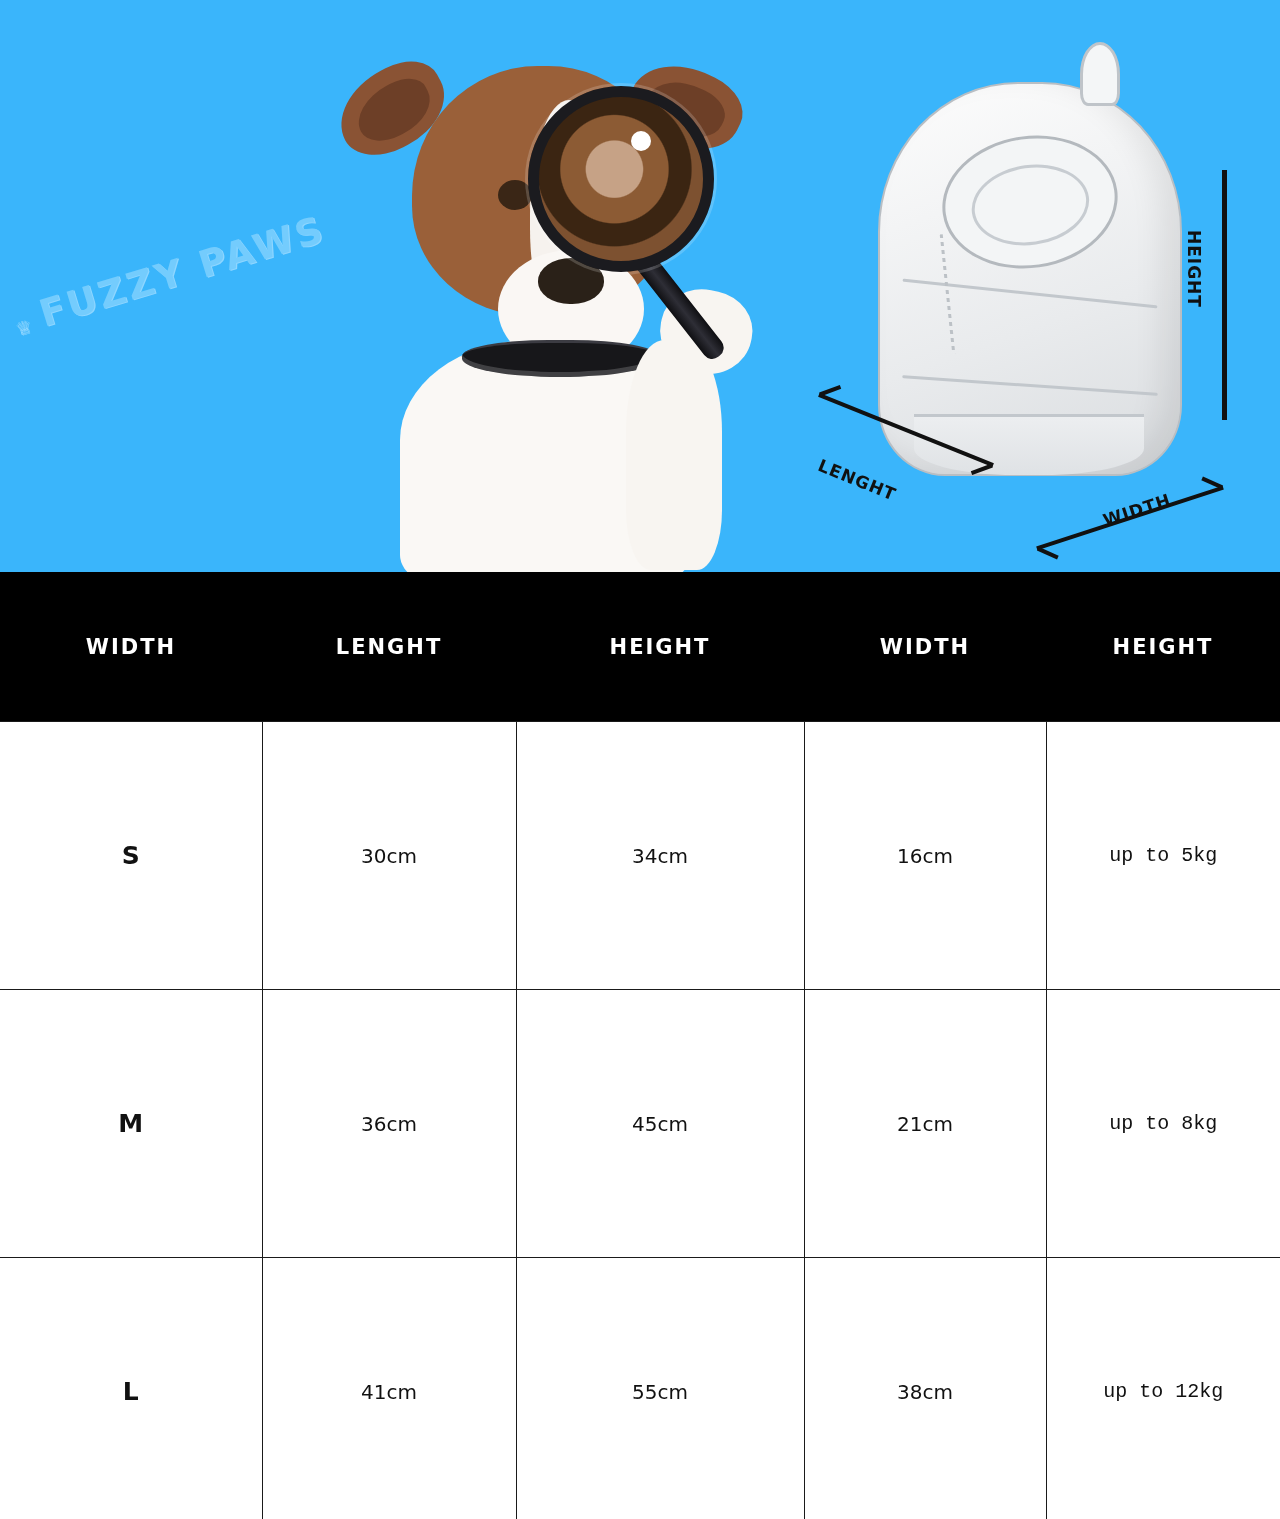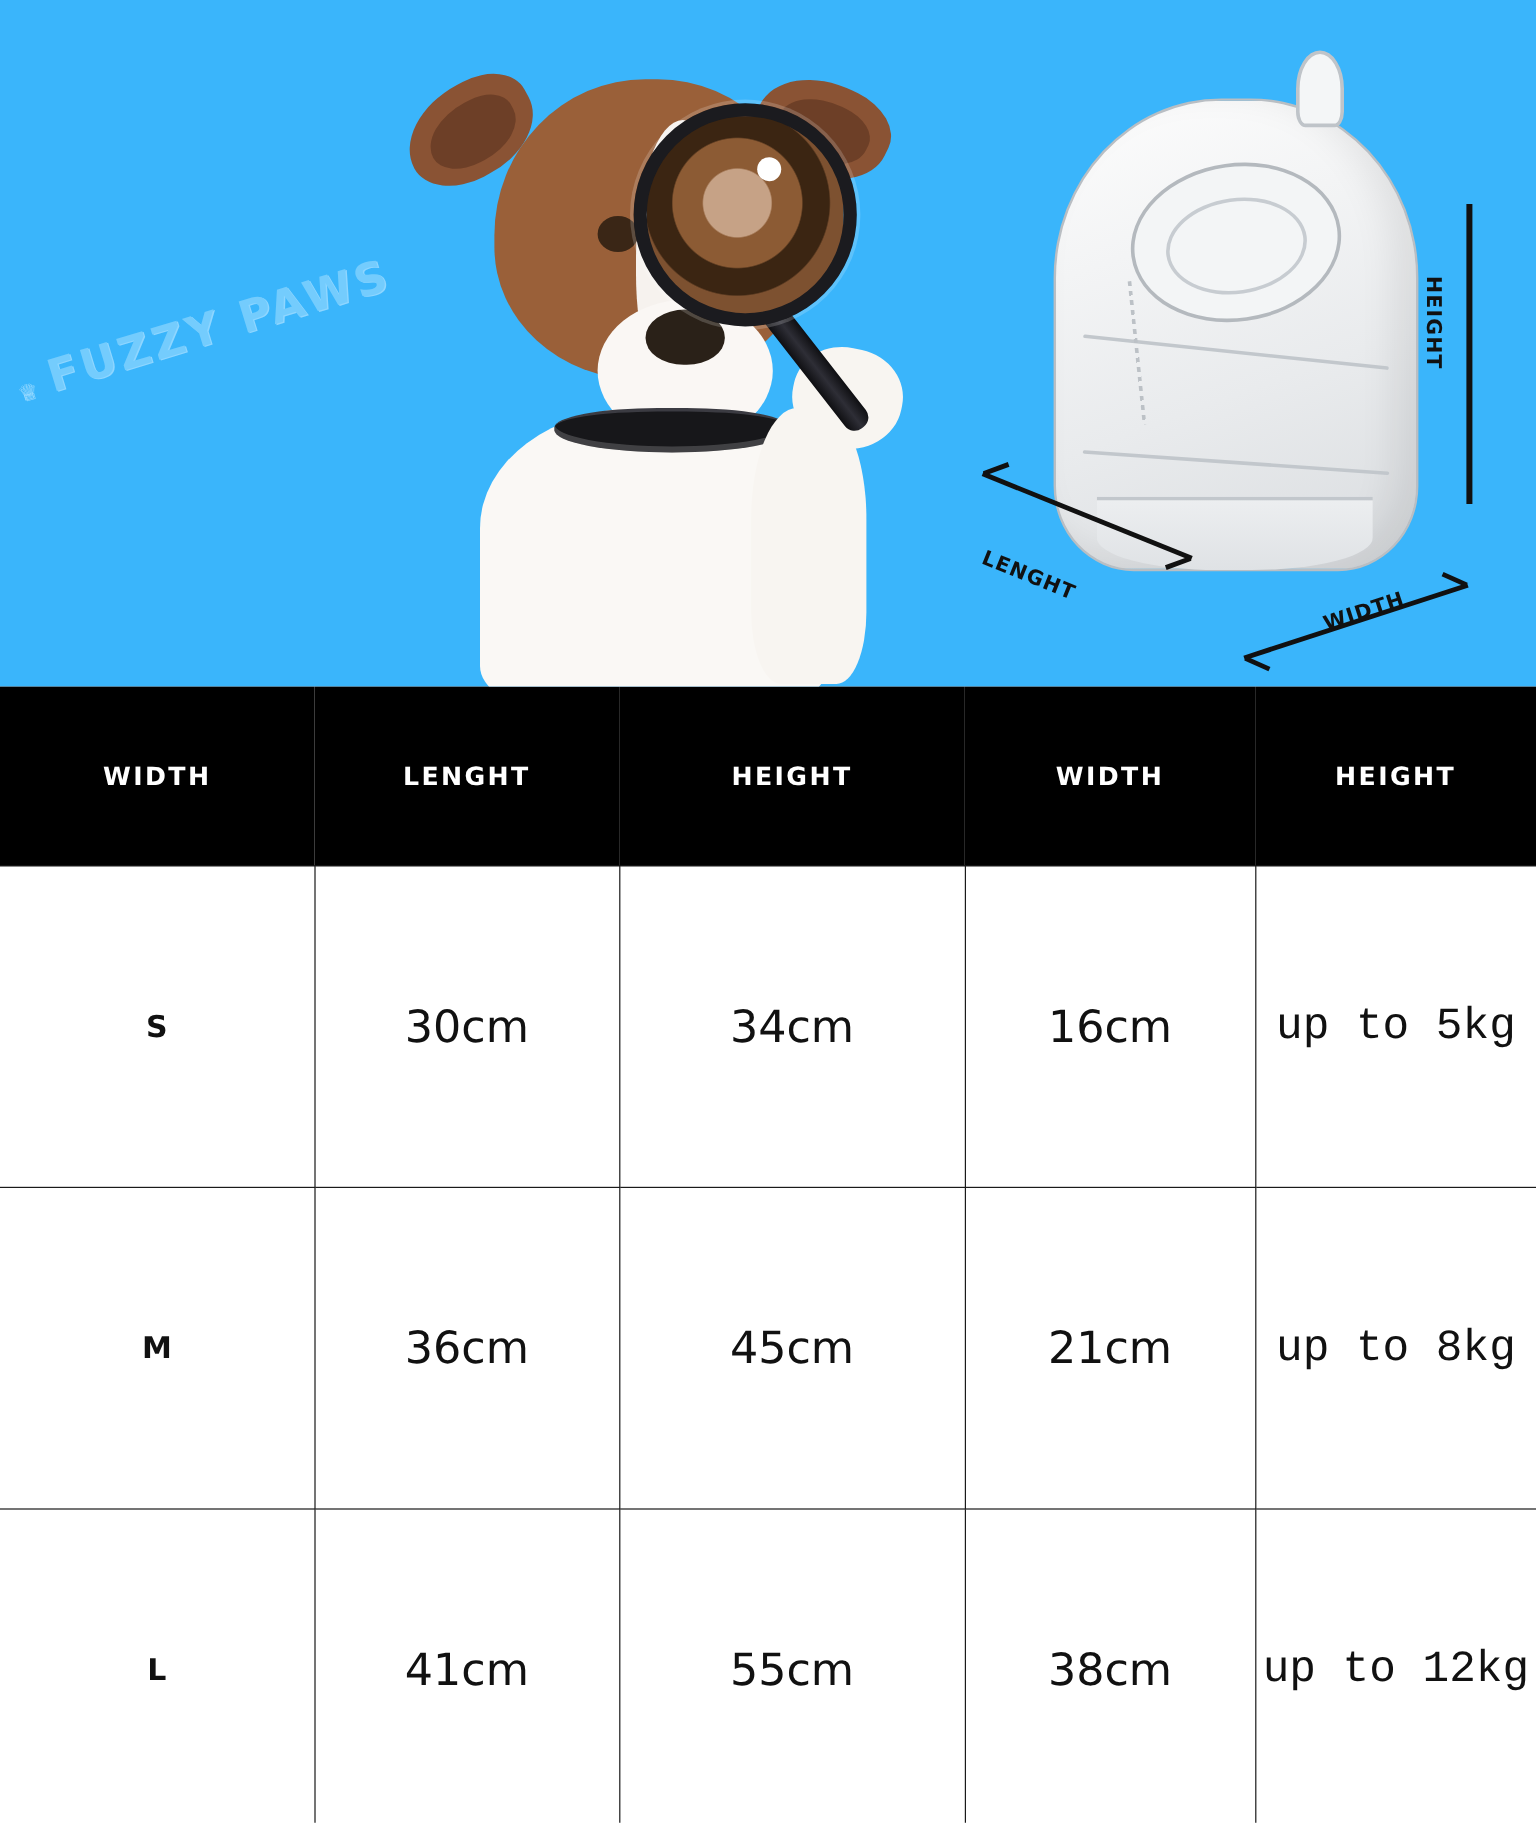--- a/index.html
+++ b/index.html
@@ -360,21 +360,21 @@
     letter-spacing: 2px;
     text-align: center;
     border: none;
   }
   .size-table tbody td {
     height: 265px;
     border: 1px solid #1a1a1a;
     text-align: center;
     vertical-align: middle;
     font-family: "DejaVu Sans", sans-serif;
-    font-size: 37px;
+    font-size: 20px;
     color: #111111;
     background: #ffffff;
   }
   .size-table tbody td.size-col {
     font-size: 25px;
     font-weight: bold;
   }
   .size-table tbody tr td:first-child { border-left: none; }
   .size-table tbody tr td:last-child { border-right: none; font-family: Liberation Mono, monospace; }
   .size-table tbody tr:last-child td { border-bottom: none; }

